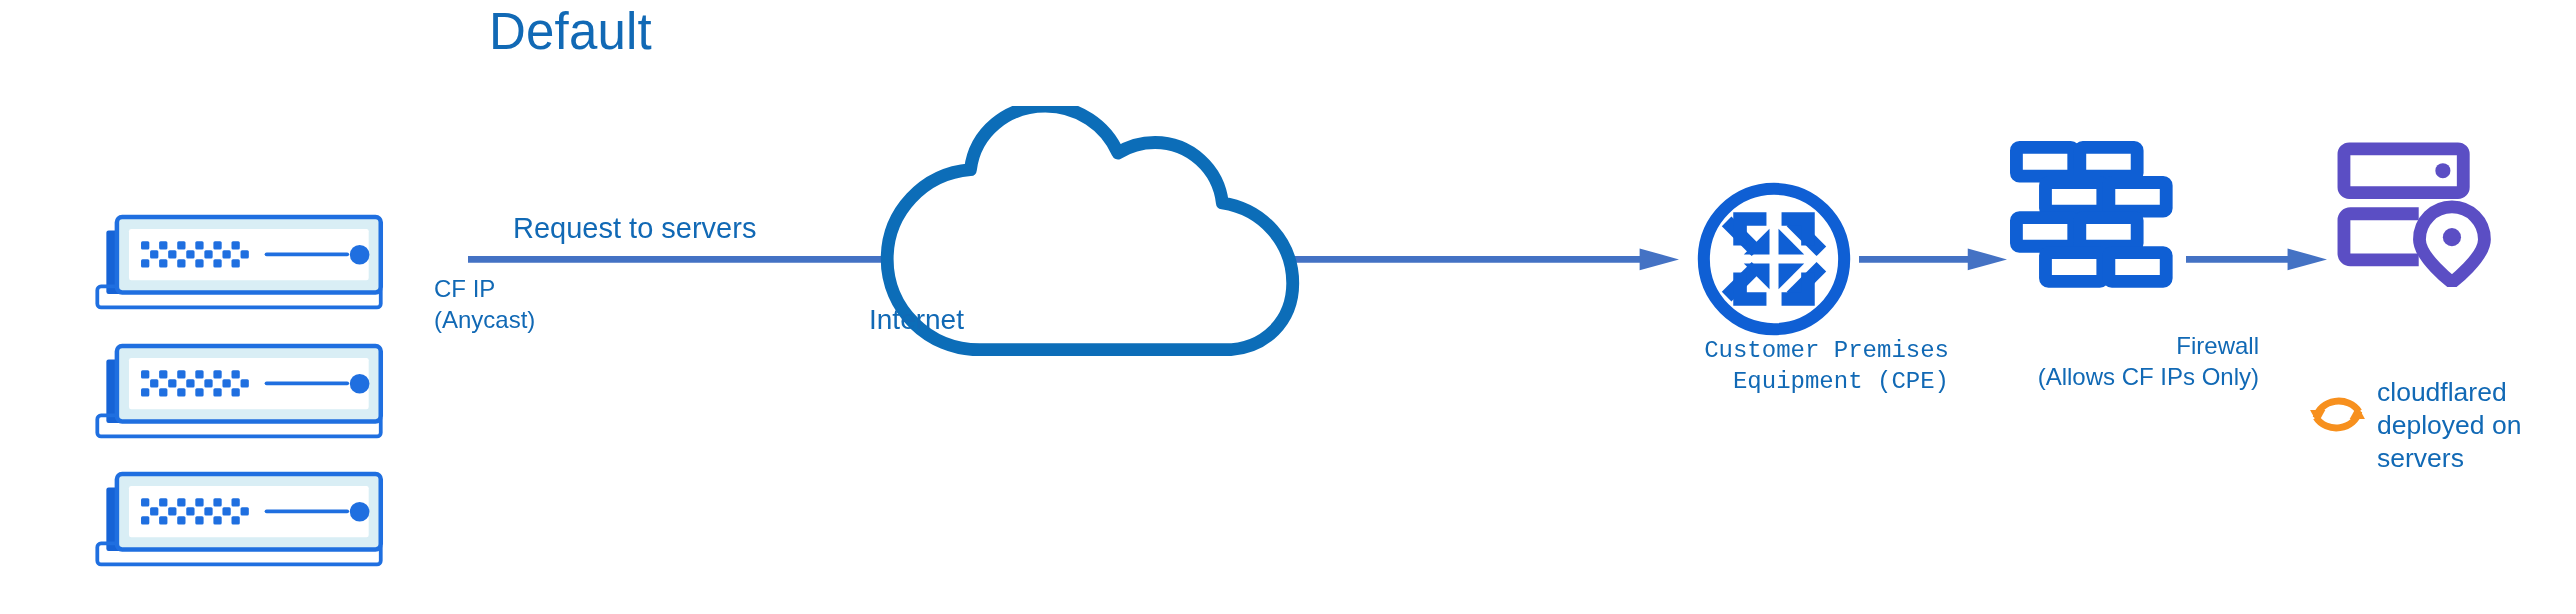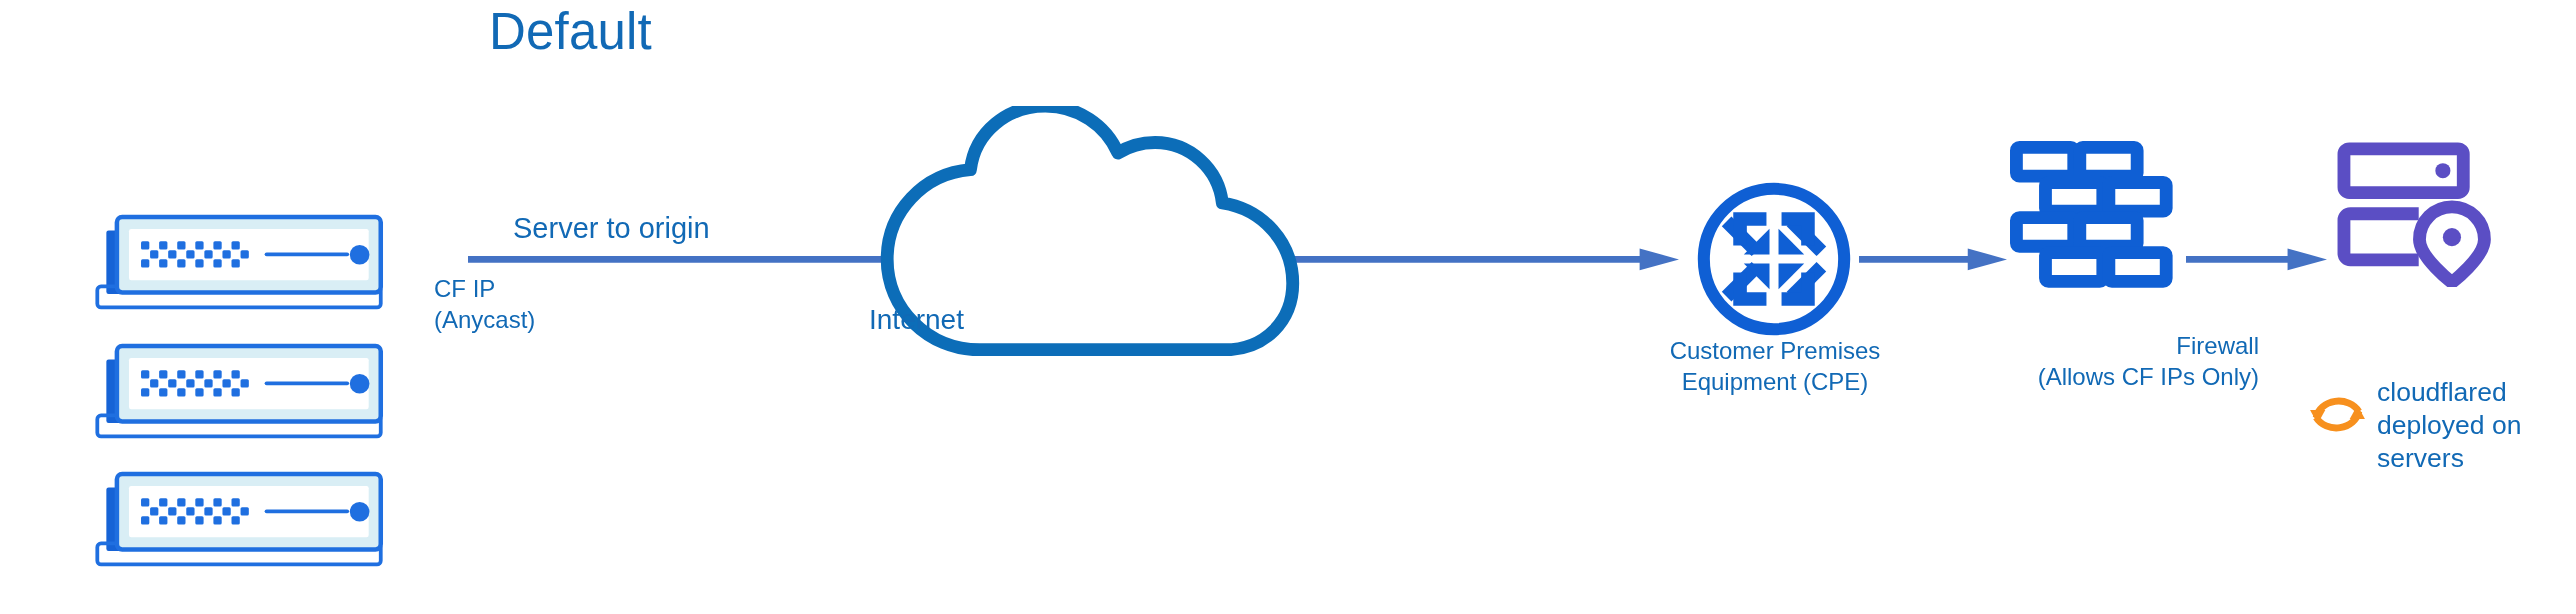--- a/index.html
+++ b/index.html
@@ -101,21 +101,22 @@
     font-size: 29px;
   }
   #label-cf-ip {
     left: 390px;
     top: 274px;
   }
   #label-cpe {
     left: 1557px;
     top: 336px;
     width: 348px;
-    text-align: center;
+    text-align: right;
+    font-family: Liberation Mono, monospace;
   }
   #label-firewall {
     left: 1890px;
     top: 331px;
     width: 325px;
     text-align: right;
   }
   #label-origin-server {
     left: 2264px;
     top: 331px;
@@ -324,21 +325,21 @@
 
     <rect x="9" y="9" width="158" height="58" rx="7" fill="none" stroke="#5b4ec4" stroke-width="17"></rect>
     <circle cx="140" cy="38" r="10" fill="#5b4ec4"></circle>
 
     <path d="M108 95 L17.5 95 A8.5 8.5 0 0 0 9 103.5 L9 147.5 A8.5 8.5 0 0 0 17.5 156 L108 156" fill="none" stroke="#5b4ec4" stroke-width="17" stroke-linejoin="round"></path>
 
     <path d="M152 86 C128 86 109 105 109 129 C109 153 152 186 152 186 C152 186 195 153 195 129 C195 105 176 86 152 86 Z" fill="#ffffff" stroke="#5b4ec4" stroke-width="17" stroke-linejoin="round"></path>
     <circle cx="152" cy="126" r="12" fill="#5b4ec4"></circle>
   </svg>
 
-  <div class="abs label" id="label-request-to-origin">Server to origin</div>
+  <div class="abs label" id="label-request-to-origin">Request to servers</div>
 
   <div class="abs label" id="label-cf-ip">CF IP
 (Anycast)</div>
 
   <div class="abs label" id="label-cpe">Customer Premises
 Equipment (CPE)</div>
 
   <div class="abs label" id="label-firewall">Firewall
 (Allows CF IPs Only)</div>
 

